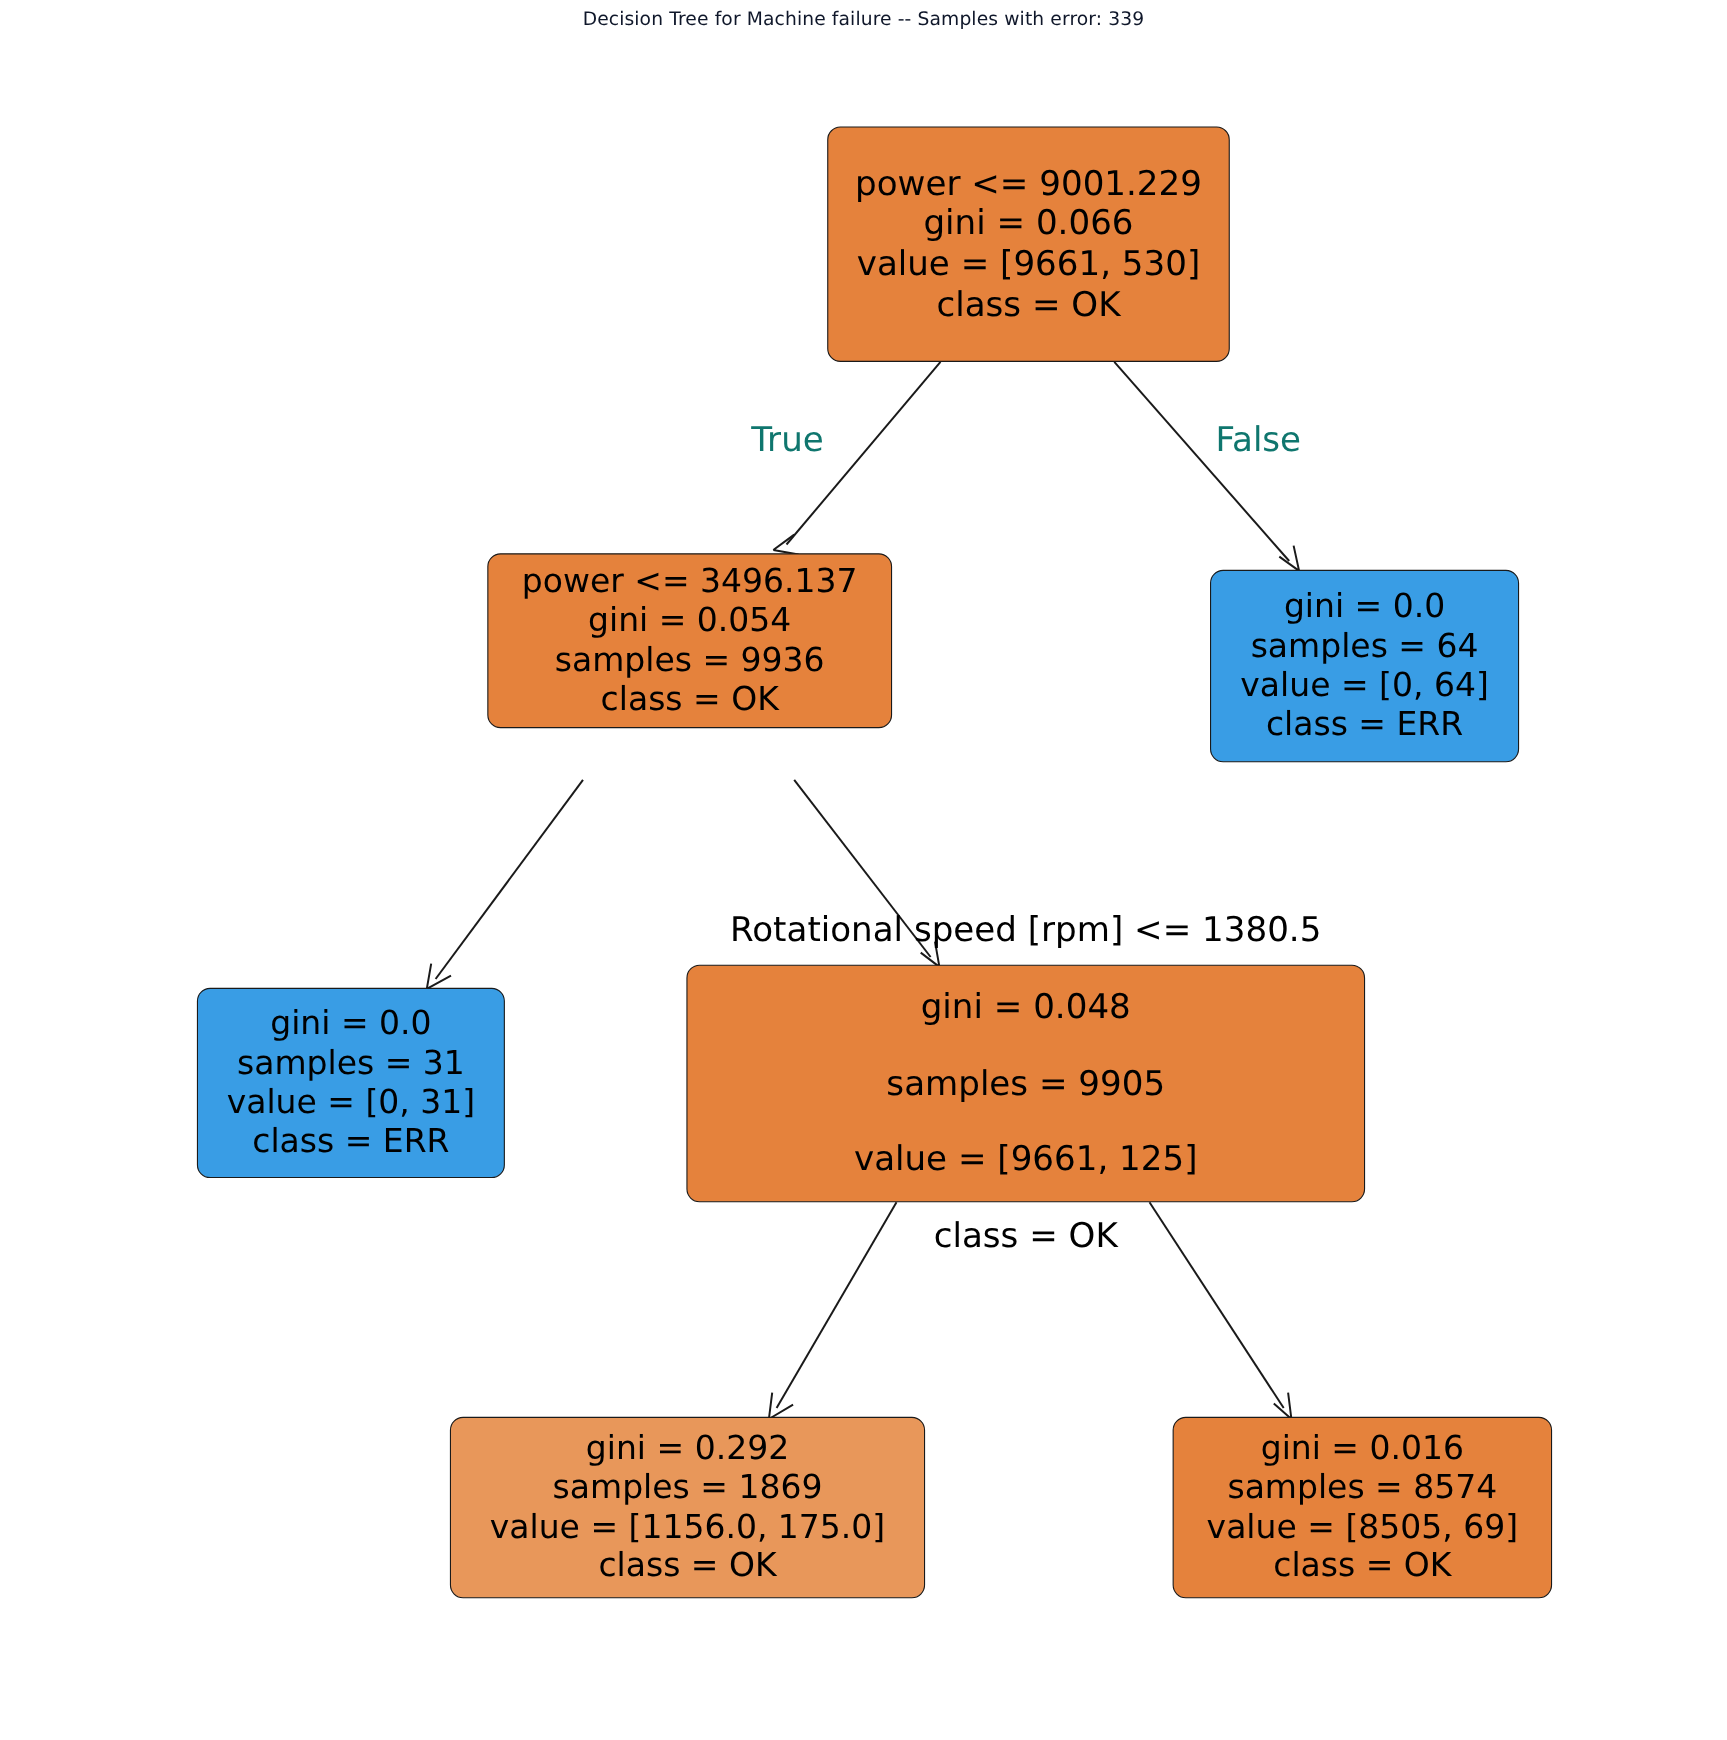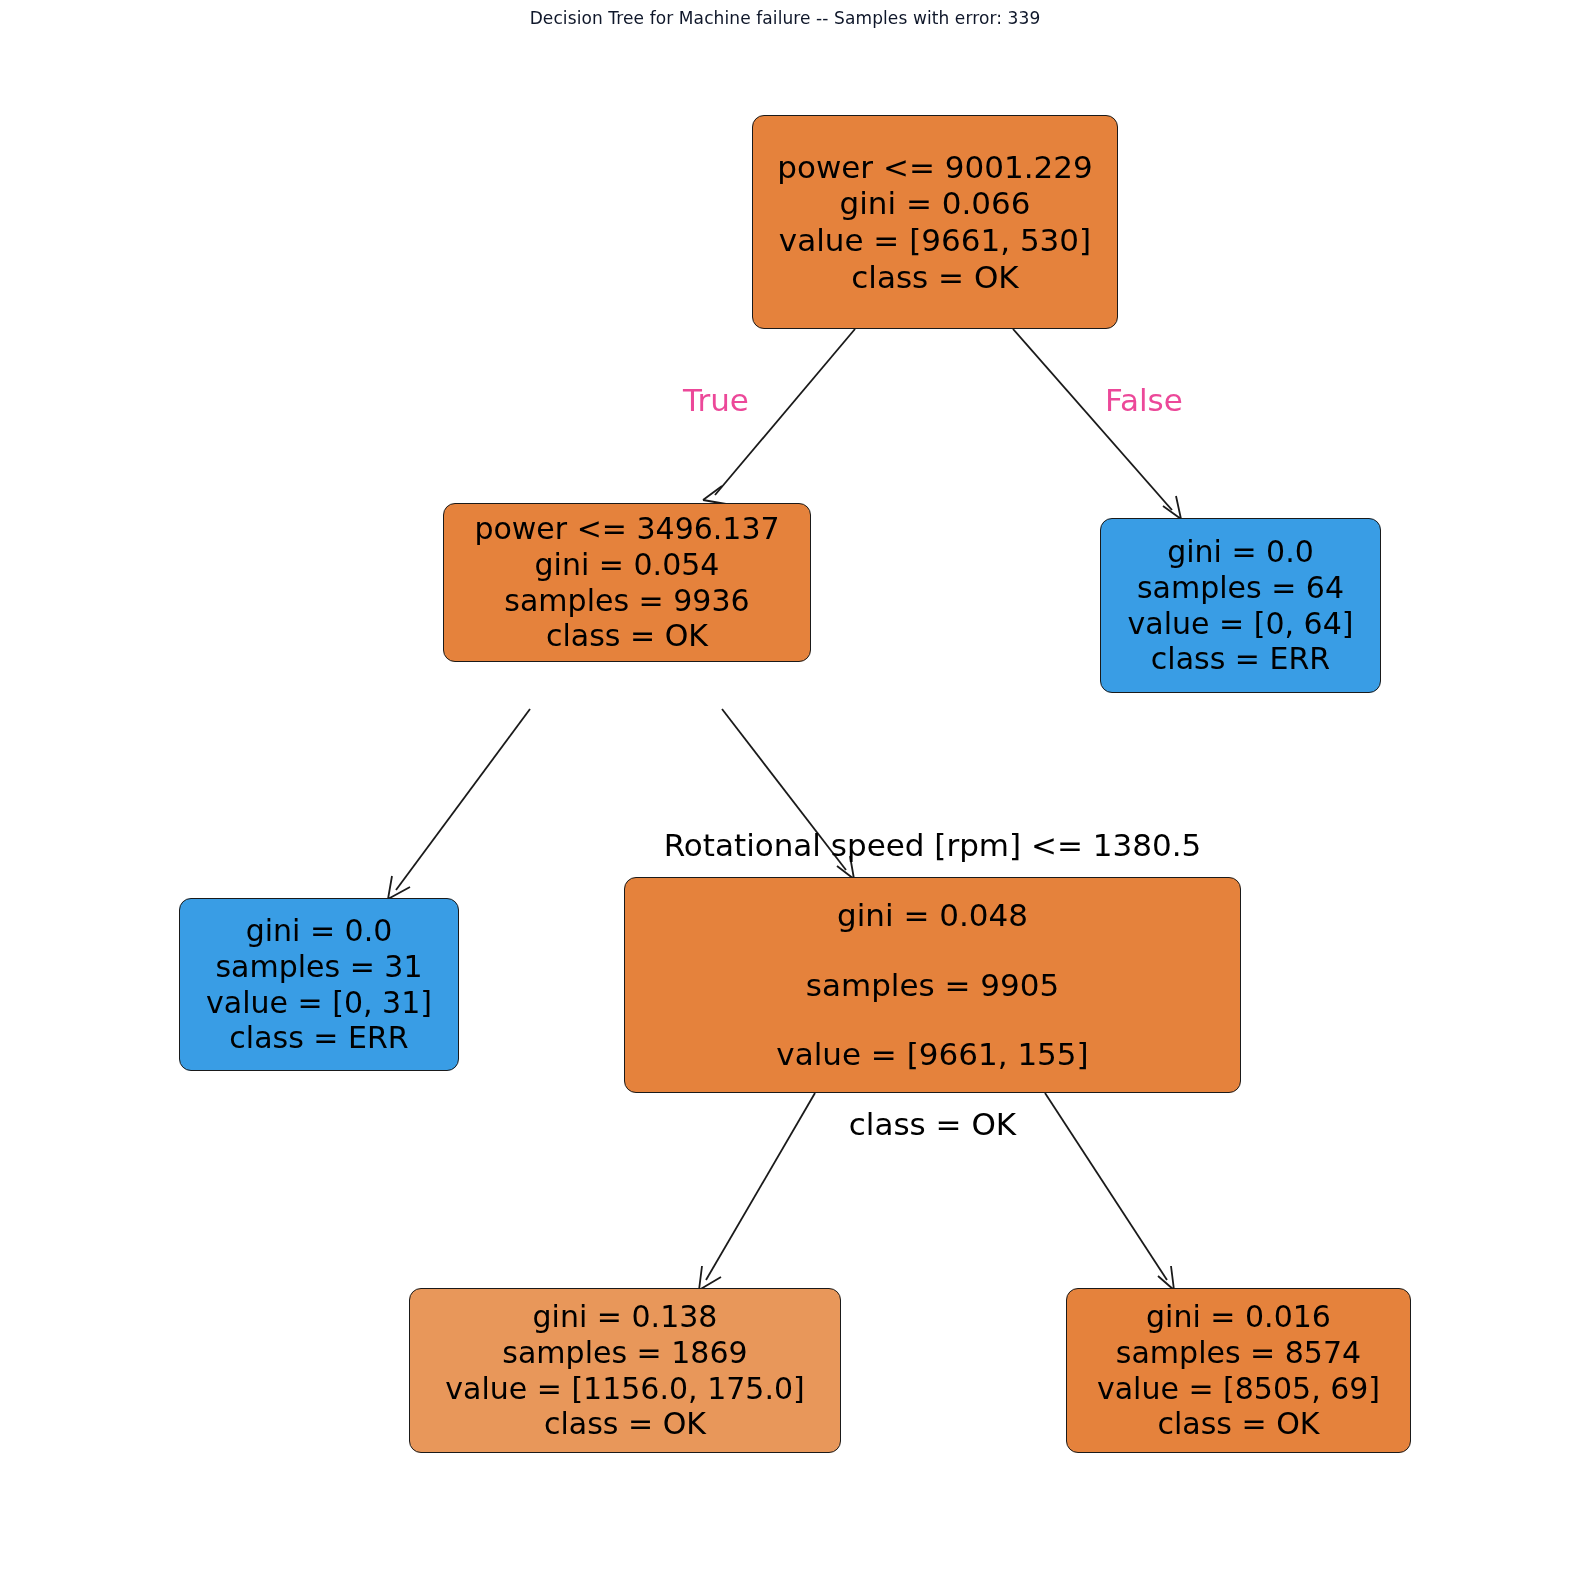--- a/index.html
+++ b/index.html
@@ -46,21 +46,21 @@
     line-height: 1.185;
     text-align: center;
     white-space: nowrap;
   }
   .node .ln {
     display: block;
   }
   .edge-label {
     position: absolute;
     font-size: 31px;
-    color: #ec4899;
+    color: #0f766e;
     white-space: nowrap;
   }
 </style>
 </head>
 <body>
 
 <div id="canvas">
 
   <div id="title">Decision Tree for Machine failure -- Samples with error: 339</div>
 
@@ -115,26 +115,26 @@
     <span class="ln">gini = 0.0</span>
     <span class="ln">samples = 31</span>
     <span class="ln">value = [0, 31]</span>
     <span class="ln">class = ERR</span>
   </div>
 
   <div class="node" style="left:624px; top:877px; width:617px; height:216px; background:#e5823c; font-size:31px;gap:33px;">
     <span class="ln">Rotational speed [rpm] &lt;= 1380.5</span>
     <span class="ln">gini = 0.048</span>
     <span class="ln">samples = 9905</span>
-    <span class="ln">value = [9661, 155]</span>
+    <span class="ln">value = [9661, 125]</span>
     <span class="ln">class = OK</span>
   </div>
 
   <div class="node" style="left:409px; top:1288px; width:432px; height:165px; background:#e8975a; font-size:30px;">
-    <span class="ln">gini = 0.138</span>
+    <span class="ln">gini = 0.292</span>
     <span class="ln">samples = 1869</span>
     <span class="ln">value = [1156.0, 175.0]</span>
     <span class="ln">class = OK</span>
   </div>
 
   <div class="node" style="left:1066px; top:1288px; width:345px; height:165px; background:#e5823c; font-size:30px;">
     <span class="ln">gini = 0.016</span>
     <span class="ln">samples = 8574</span>
     <span class="ln">value = [8505, 69]</span>
     <span class="ln">class = OK</span>

